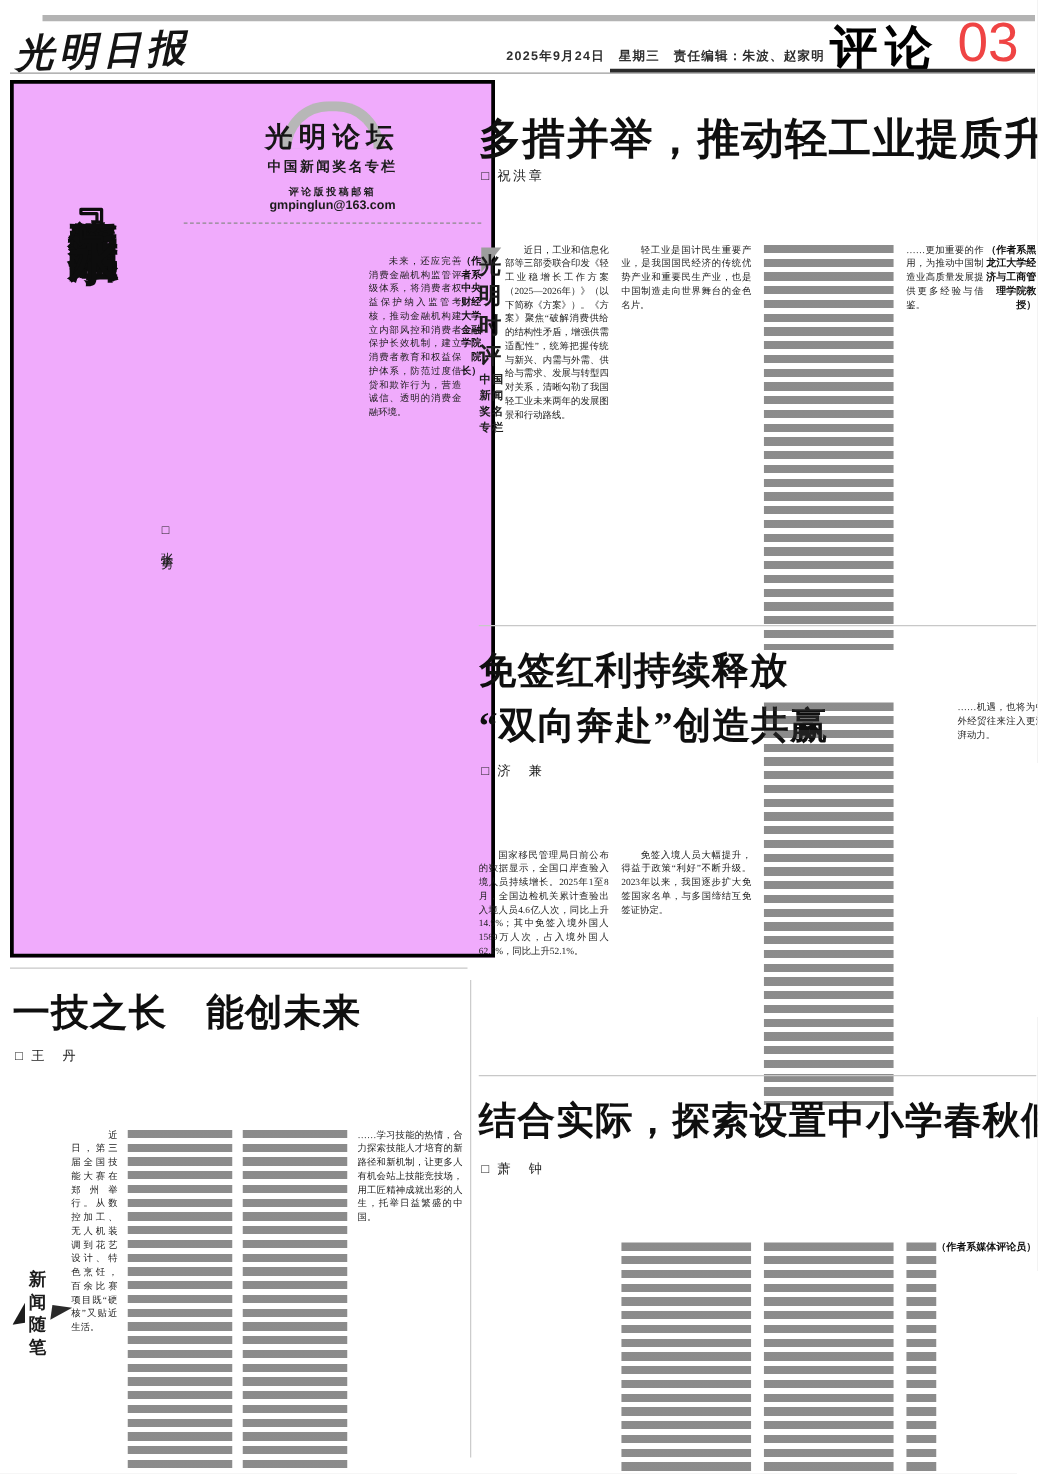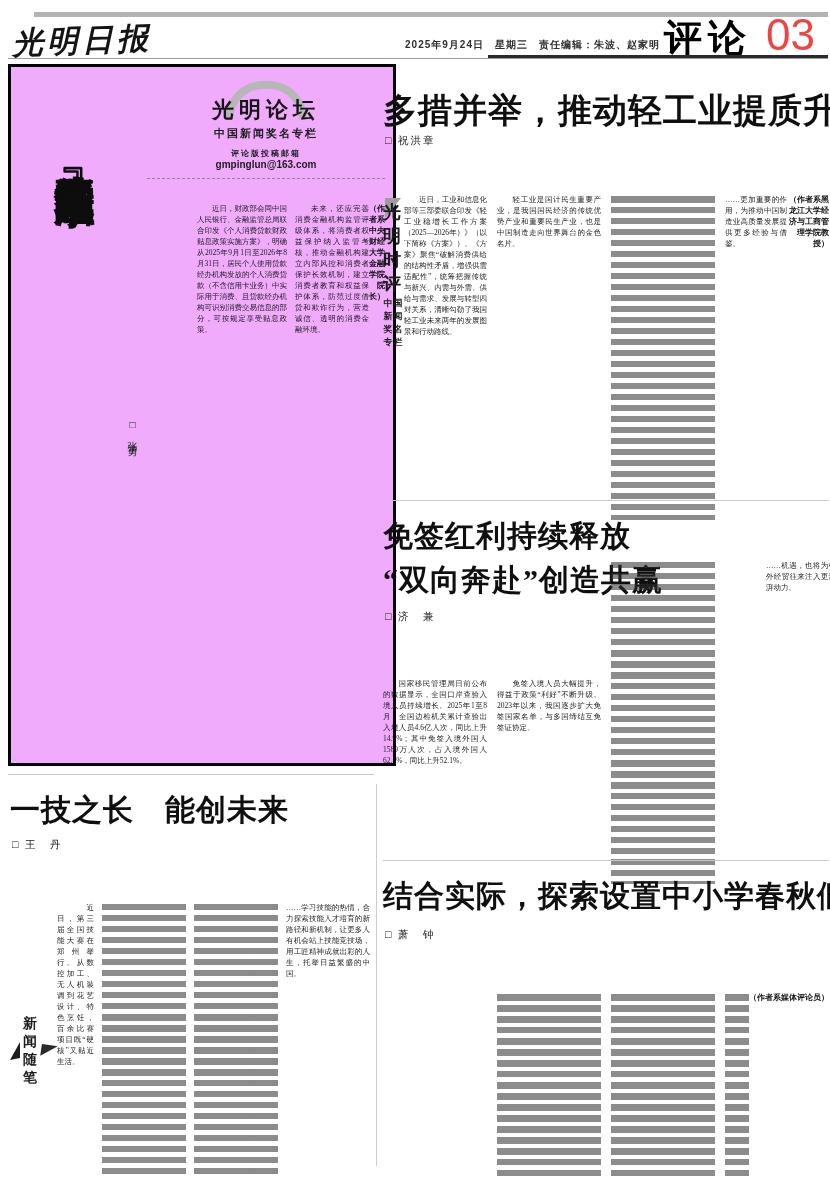--- a/index.html
+++ b/index.html
@@ -83,24 +83,20 @@
       <div class="forum-arc"></div>
       <div class="forum-title">光明论坛</div>
       <div class="forum-sub">中国新闻奖名专栏</div>
       <div class="forum-mailbox">评论版投稿邮箱</div>
       <div class="forum-email">gmpinglun@163.com</div>
       <div class="forum-dash"></div>
     </div>
     <div class="v-title" style="line-height:98px;">为消费领域不断注入金融『活水』</div>
     <div class="v-byline">□张学勇</div>
 
-    <div class="col" style="left:186px;top:96px;width:90px;height:584px;">
-      <div class="para"><span class="indent"></span><span>近日，财政部会同中国人民银行、金融监管总局联合印发《个人消费贷款财政贴息政策实施方案》，明确从2025年9月1日至2026年8月31日，居民个人使用贷款经办机构发放的个人消费贷款（不含信用卡业务）中实际用于消费、且贷款经办机构可识别消费交易信息的部分，可按规定享受贴息政策。</span></div>
-      <div class="fill"></div>
-    </div>
     <div class="col" style="left:284px;top:96px;width:90px;height:584px;">
       <div class="fill"></div>
       <div class="para"><span class="indent"></span><span>未来，还应完善消费金融机构监管评级体系，将消费者权益保护纳入监管考核，推动金融机构建立内部风控和消费者保护长效机制，建立消费者教育和权益保护体系，防范过度借贷和欺诈行为，营造诚信、透明的消费金融环境。</span></div>
       <div class="attribution">（作者系中央财经大学金融学院院长）</div>
     </div>
   </div>
   <div class="hrule" style="left:8px;top:774px;width:366px;"></div>
 
   <div class="headline" style="left:383px;top:88px;font-size:34px;">多措并举，推动轻工业提质升级</div>
   <div class="byline" style="left:385px;top:134px;">□ 祝洪章</div>

